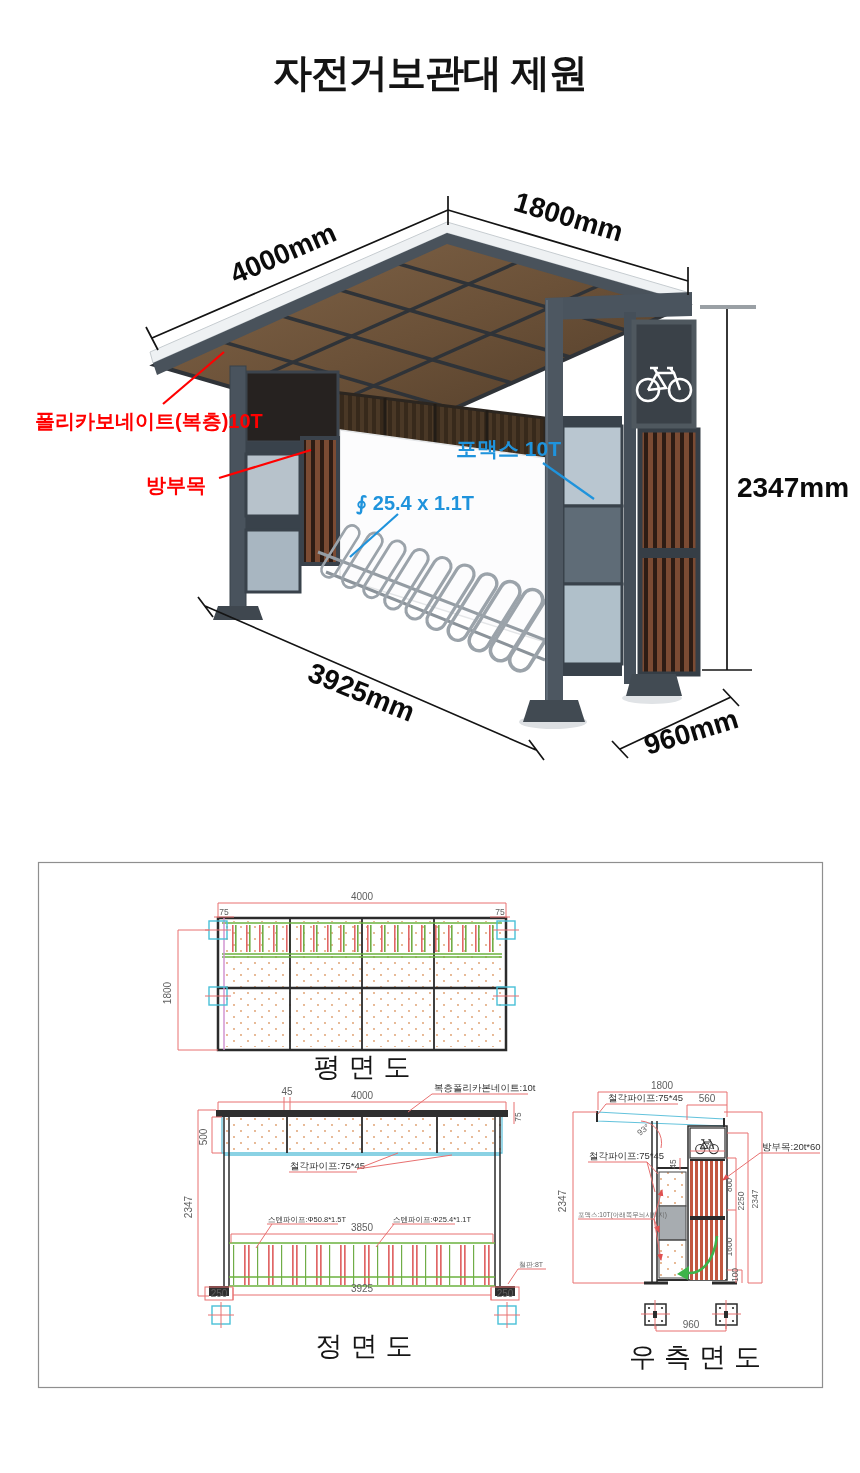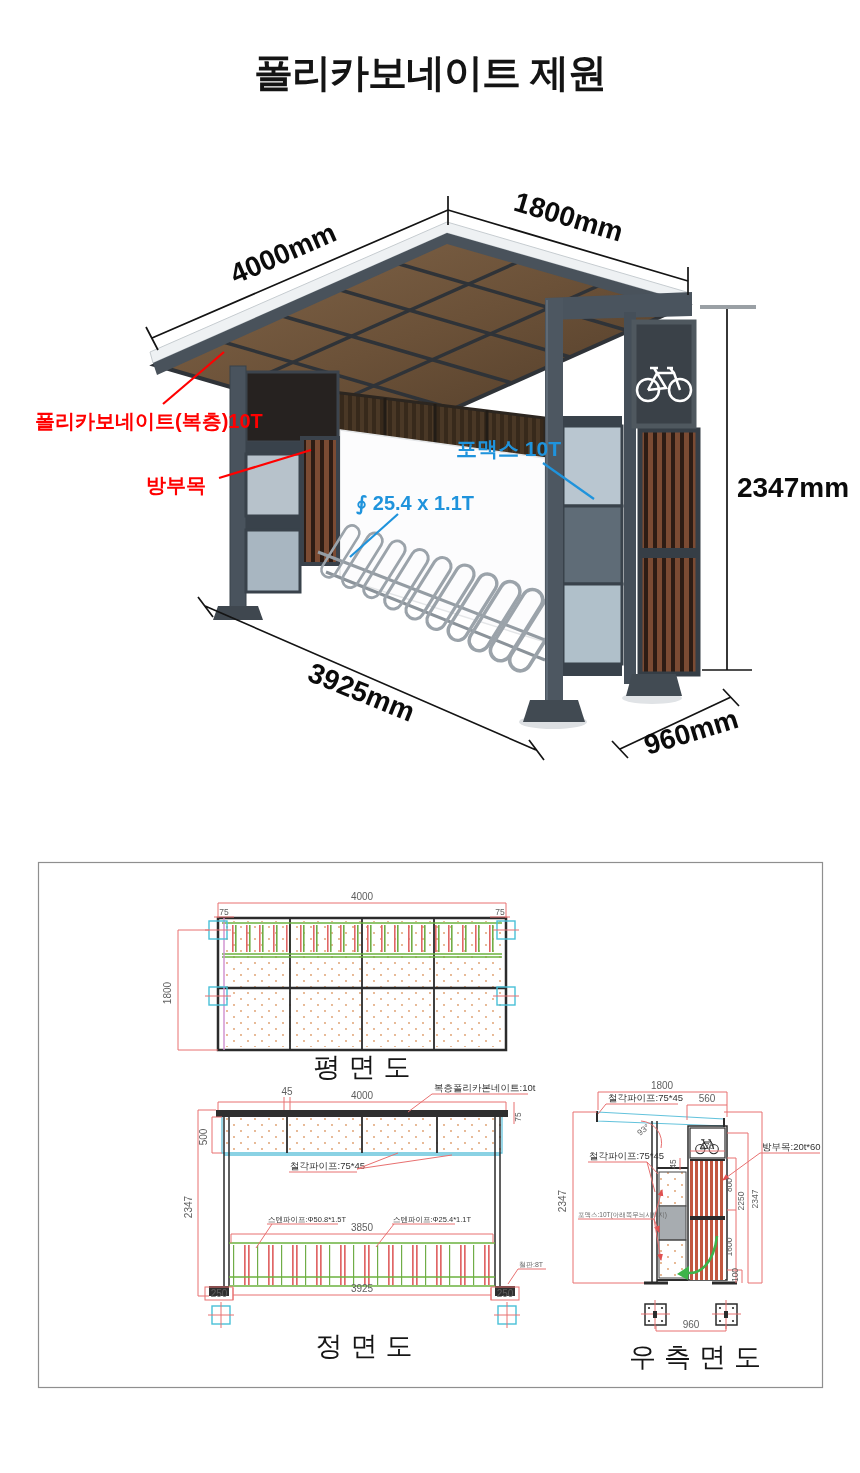--- a/index.html
+++ b/index.html
@@ -27,21 +27,21 @@
   .cad-cyan{stroke:#64c3dc;fill:none;}
   .cad-plate{stroke:#49c0d8;fill:none;stroke-width:1.4;}
   .cad-title{fill:#161616;font-size:27px;letter-spacing:8px;}
   .mid{text-anchor:middle;}
 </style>
 </head>
 <body>
 
 <div class="page">
 
-  <h1 class="page-title">폴리카보네이트 제원</h1>
+  <h1 class="page-title">자전거보관대 제원</h1>
 
   <svg style="position:absolute;left:0;top:150px" width="860" height="645" viewBox="0 150 860 645">
     <defs>
       <linearGradient id="roofGrad" x1="0" y1="0" x2="1" y2="1">
         <stop offset="0" stop-color="#82664a"></stop>
           <stop offset="0.5" stop-color="#6b5138"></stop>
           <stop offset="1" stop-color="#4e3a27"></stop>
       </linearGradient>
       <pattern id="woodP" width="9" height="10" patternUnits="userSpaceOnUse">
         <rect width="5" height="10" fill="#7b4b33"></rect>

